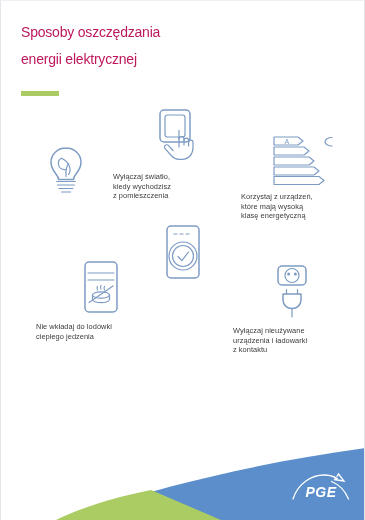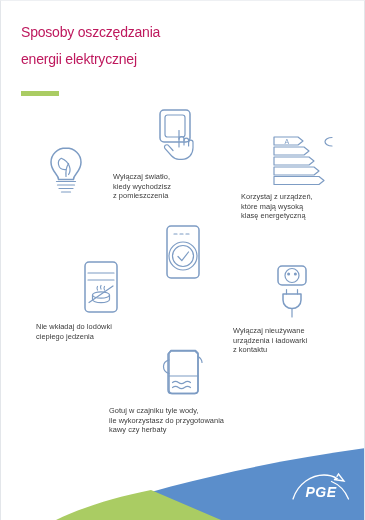--- a/index.html
+++ b/index.html
@@ -174,36 +174,20 @@
         <path class="ln-t" d="M16.5 31v-4.5M27.5 31v-4.5"></path>
         <path class="ln" d="M13 31h18v6c0 5-4 8.5-9 8.5S13 42 13 37z"></path>
         <path class="ln-t" d="M22 45.5V54"></path>
       </svg>
     </div>
     <div class="caption">Wyłączaj nieużywane
 urządzenia i ładowarki
 z kontaktu</div>
   </div>
 
-  <div class="tile" id="tile-kettle">
-    <div class="icon-wrap">
-      <svg width="52" height="56" viewBox="0 0 52 56">
-        <path class="ln" d="M14 8h24l3 3v36c0 2-1.5 3.5-3.5 3.5H14.5C12.5 50.5 11 49 11 47V11z" transform="translate(0,0)"></path>
-        <path class="ln" d="M14 7.5h24.5l2.5 2.5v37c0 1.9-1.5 3.4-3.4 3.4H15.4C13.5 50.4 12 48.9 12 47V10z"></path>
-        <path class="ln-t" d="M12 17c-3.5 1-5.5 3.5-5.5 6.5S8.5 29.5 12 30.5"></path>
-        <path class="ln-t" d="M41 13.5c2.5 1.5 4 3.5 4 6"></path>
-        <path class="ln-t" d="M12 33h29"></path>
-        <path class="ln-t" d="M15.5 39.5c2-1.6 4-1.6 6 0s4 1.6 6 0 4-1.6 6 0"></path>
-        <path class="ln-t" d="M15.5 44.5c2-1.6 4-1.6 6 0s4 1.6 6 0 4-1.6 6 0"></path>
-      </svg>
-    </div>
-    <div class="caption">Gotuj w czajniku tyle wody,
-ile wykorzystasz do przygotowania
-kawy czy herbaty</div>
-  </div>
 
   <svg id="footer" viewBox="0 0 365 80" preserveAspectRatio="none">
     <path d="M365 8 C 260 22, 150 48, 60 80 L365 80 Z" fill="#5b8ecb"></path>
     <path d="M150 50 C 110 58, 80 68, 55 80 L220 80 Z" fill="#aacc63"></path>
   </svg>
 
   <svg id="logo" viewBox="0 0 62 34">
     <path d="M3 27 C 8 11, 22 3, 34 3 c 6 0 10 1.5 13 3.5 l -3 1 l 10 1.5 l -5.5 -7 l -1.5 2.4" fill="none" stroke="#ffffff" stroke-width="1.3" stroke-linecap="round"></path>
     <path d="M41.5 9.5 C 49 12.5, 55 18.5, 58.5 27" fill="none" stroke="#ffffff" stroke-width="1.3" stroke-linecap="round"></path>
     <text x="31" y="25" text-anchor="middle" fill="#ffffff" font-family="Liberation Sans, sans-serif" font-size="14" font-weight="bold" font-style="italic" letter-spacing="0.5">PGE</text>

